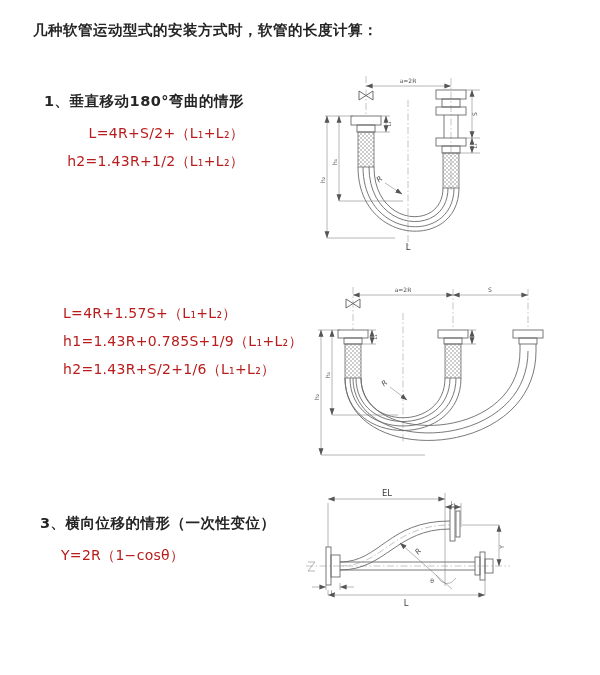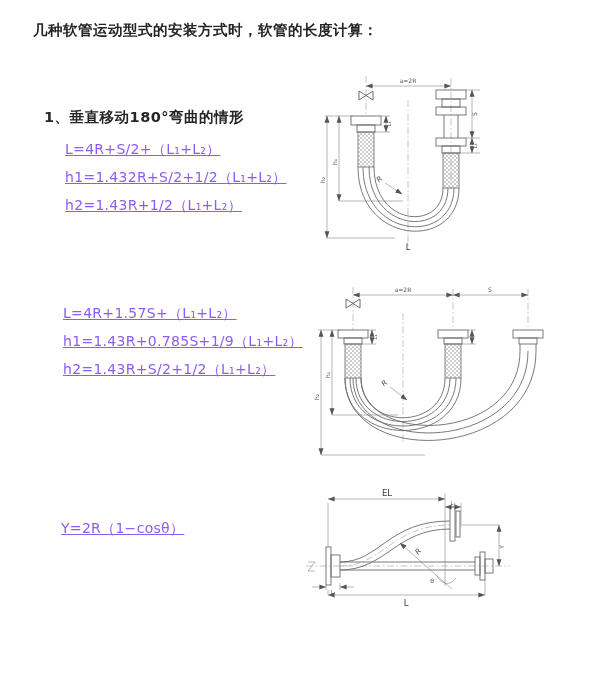--- a/index.html
+++ b/index.html
@@ -5,25 +5,25 @@
   html,body{margin:0;padding:0;background:#fff;}
   .page{
     position:relative;width:600px;height:675px;background:#ffffff;overflow:hidden;
     font-family:"DejaVu Sans","Liberation Sans",sans-serif;color:#222;
   }
   .title{
     position:absolute;left:33px;top:21px;font-size:14.5px;font-weight:bold;
     color:#252525;letter-spacing:.5px;white-space:nowrap;
   }
   .section{position:absolute;}
-  #s1{left:44px;top:108px;}
+  #s1{left:44px;top:92px;text-align:right;}
   #s2{left:42px;top:299px;}
   #s3{left:40px;top:514px;}
   .heading{font-size:14.5px;font-weight:bold;color:#252525;letter-spacing:.5px;margin:0 0 8px 0;white-space:nowrap;}
-  .formula{font-size:14px;color:#8b5cf6;margin-left:21px;line-height:28px;letter-spacing:.3px;white-space:nowrap;text-decoration:underline;}
+  .formula{font-size:14px;color:#b91c1c;margin-left:21px;line-height:28px;letter-spacing:.3px;white-space:nowrap;}
   .diagram{position:absolute;}
   #d1{left:313px;top:70px;}
   #d2{left:313px;top:283px;}
   #d3{left:300px;top:483px;}
   svg{display:block;}
   .draw{stroke:#6a6a6a;stroke-width:.9;fill:none;}
   .thin{stroke:#7a7a7a;stroke-width:.55;fill:none;}
   .cl{stroke:#8a8a8a;stroke-width:.5;fill:none;stroke-dasharray:7 2.5 1.5 2.5;}
   .braid{stroke:#6a6a6a;stroke-width:.8;}
   .valve{fill:#fdfdfd;stroke:#5f5f5f;stroke-width:.9;}
@@ -35,31 +35,31 @@
 </head>
 <body>
 
 <div class="page">
 
   <div class="title">几种软管运动型式的安装方式时，软管的长度计算：</div>
 
   <div class="section" id="s1">
     <div class="heading">1、垂直移动180°弯曲的情形</div>
     <div class="formula">L=4R+S/2+（L₁+L₂）</div>
-    <div class="formula">h1=1.432R+S/2+1/2（L₁+L₂）</div>
     <div class="formula">h2=1.43R+1/2（L₁+L₂）</div>
   </div>
 
   <div class="section" id="s2">
     <div class="formula">L=4R+1.57S+（L₁+L₂）</div>
     <div class="formula">h1=1.43R+0.785S+1/9（L₁+L₂）</div>
-    <div class="formula">h2=1.43R+S/2+1/2（L₁+L₂）</div>
+    <div class="formula">h2=1.43R+S/2+1/6（L₁+L₂）</div>
   </div>
 
   <div class="section" id="s3">
+    <div class="heading">3、横向位移的情形（一次性变位）</div>
     <div class="formula">Y=2R（1−cosθ）</div>
   </div>
 
   <div class="diagram" id="d1">
     <svg width="277" height="188" viewBox="0 0 277 188">
       <defs>
         <pattern id="braid1" width="4" height="4" patternUnits="userSpaceOnUse">
           <path d="M0,4 L4,0 M0,0 L4,4" stroke="#9a9a9a" stroke-width="0.5"></path>
         </pattern>
         <marker id="arr1" markerUnits="userSpaceOnUse" markerWidth="7" markerHeight="7" viewBox="0 0 10 10" refX="9.5" refY="5" orient="auto-start-reverse">

